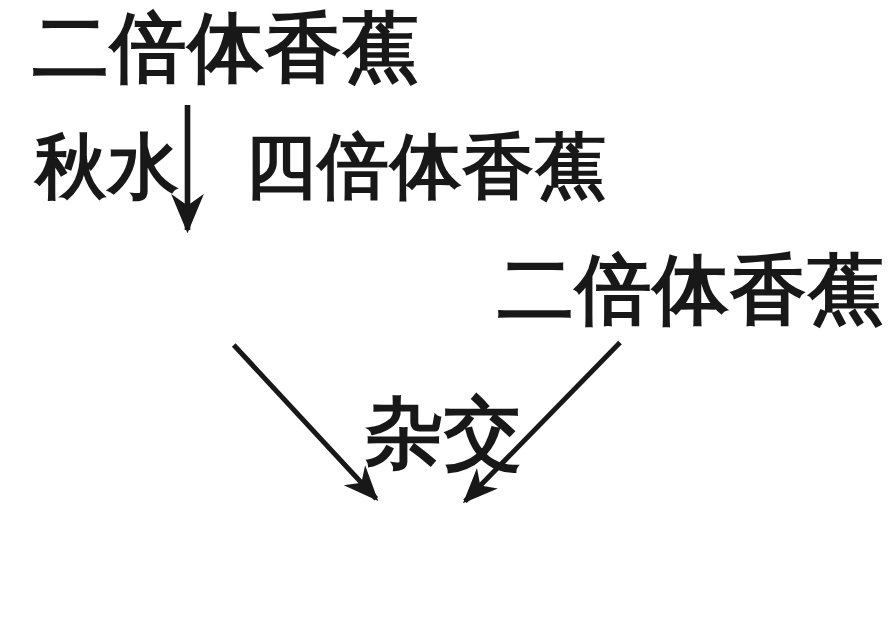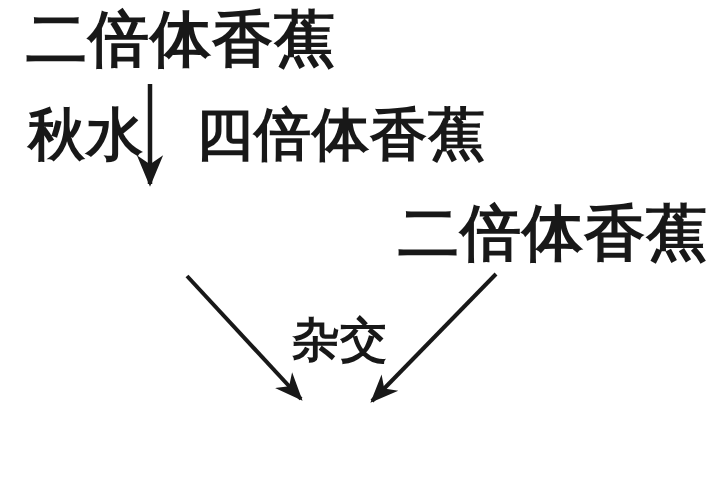--- a/index.html
+++ b/index.html
@@ -30,21 +30,21 @@
     letter-spacing: 1px;
   }
   .node-large {
     font-size: 61px;
   }
   .node-medium {
     font-size: 57px;
     margin-left: 20px;
   }
   .node-small {
-    font-size: 47px;
+    font-size: 62px;
   }
   #top-node      { left: 26px;  top: 9px; }
   #label-left    { left: 8px;   top: 106px; }
   #label-right   { left: 176px; top: 106px; }
   #mid-left-node { left: 4px;   top: 203px; }
   #mid-right-node{ left: 398px; top: 203px; }
   #cross-label   { left: 292px; top: 317px; }
   #result-node   { left: 154px; top: 418px; }
   svg.arrow-layer {
     position: absolute;

